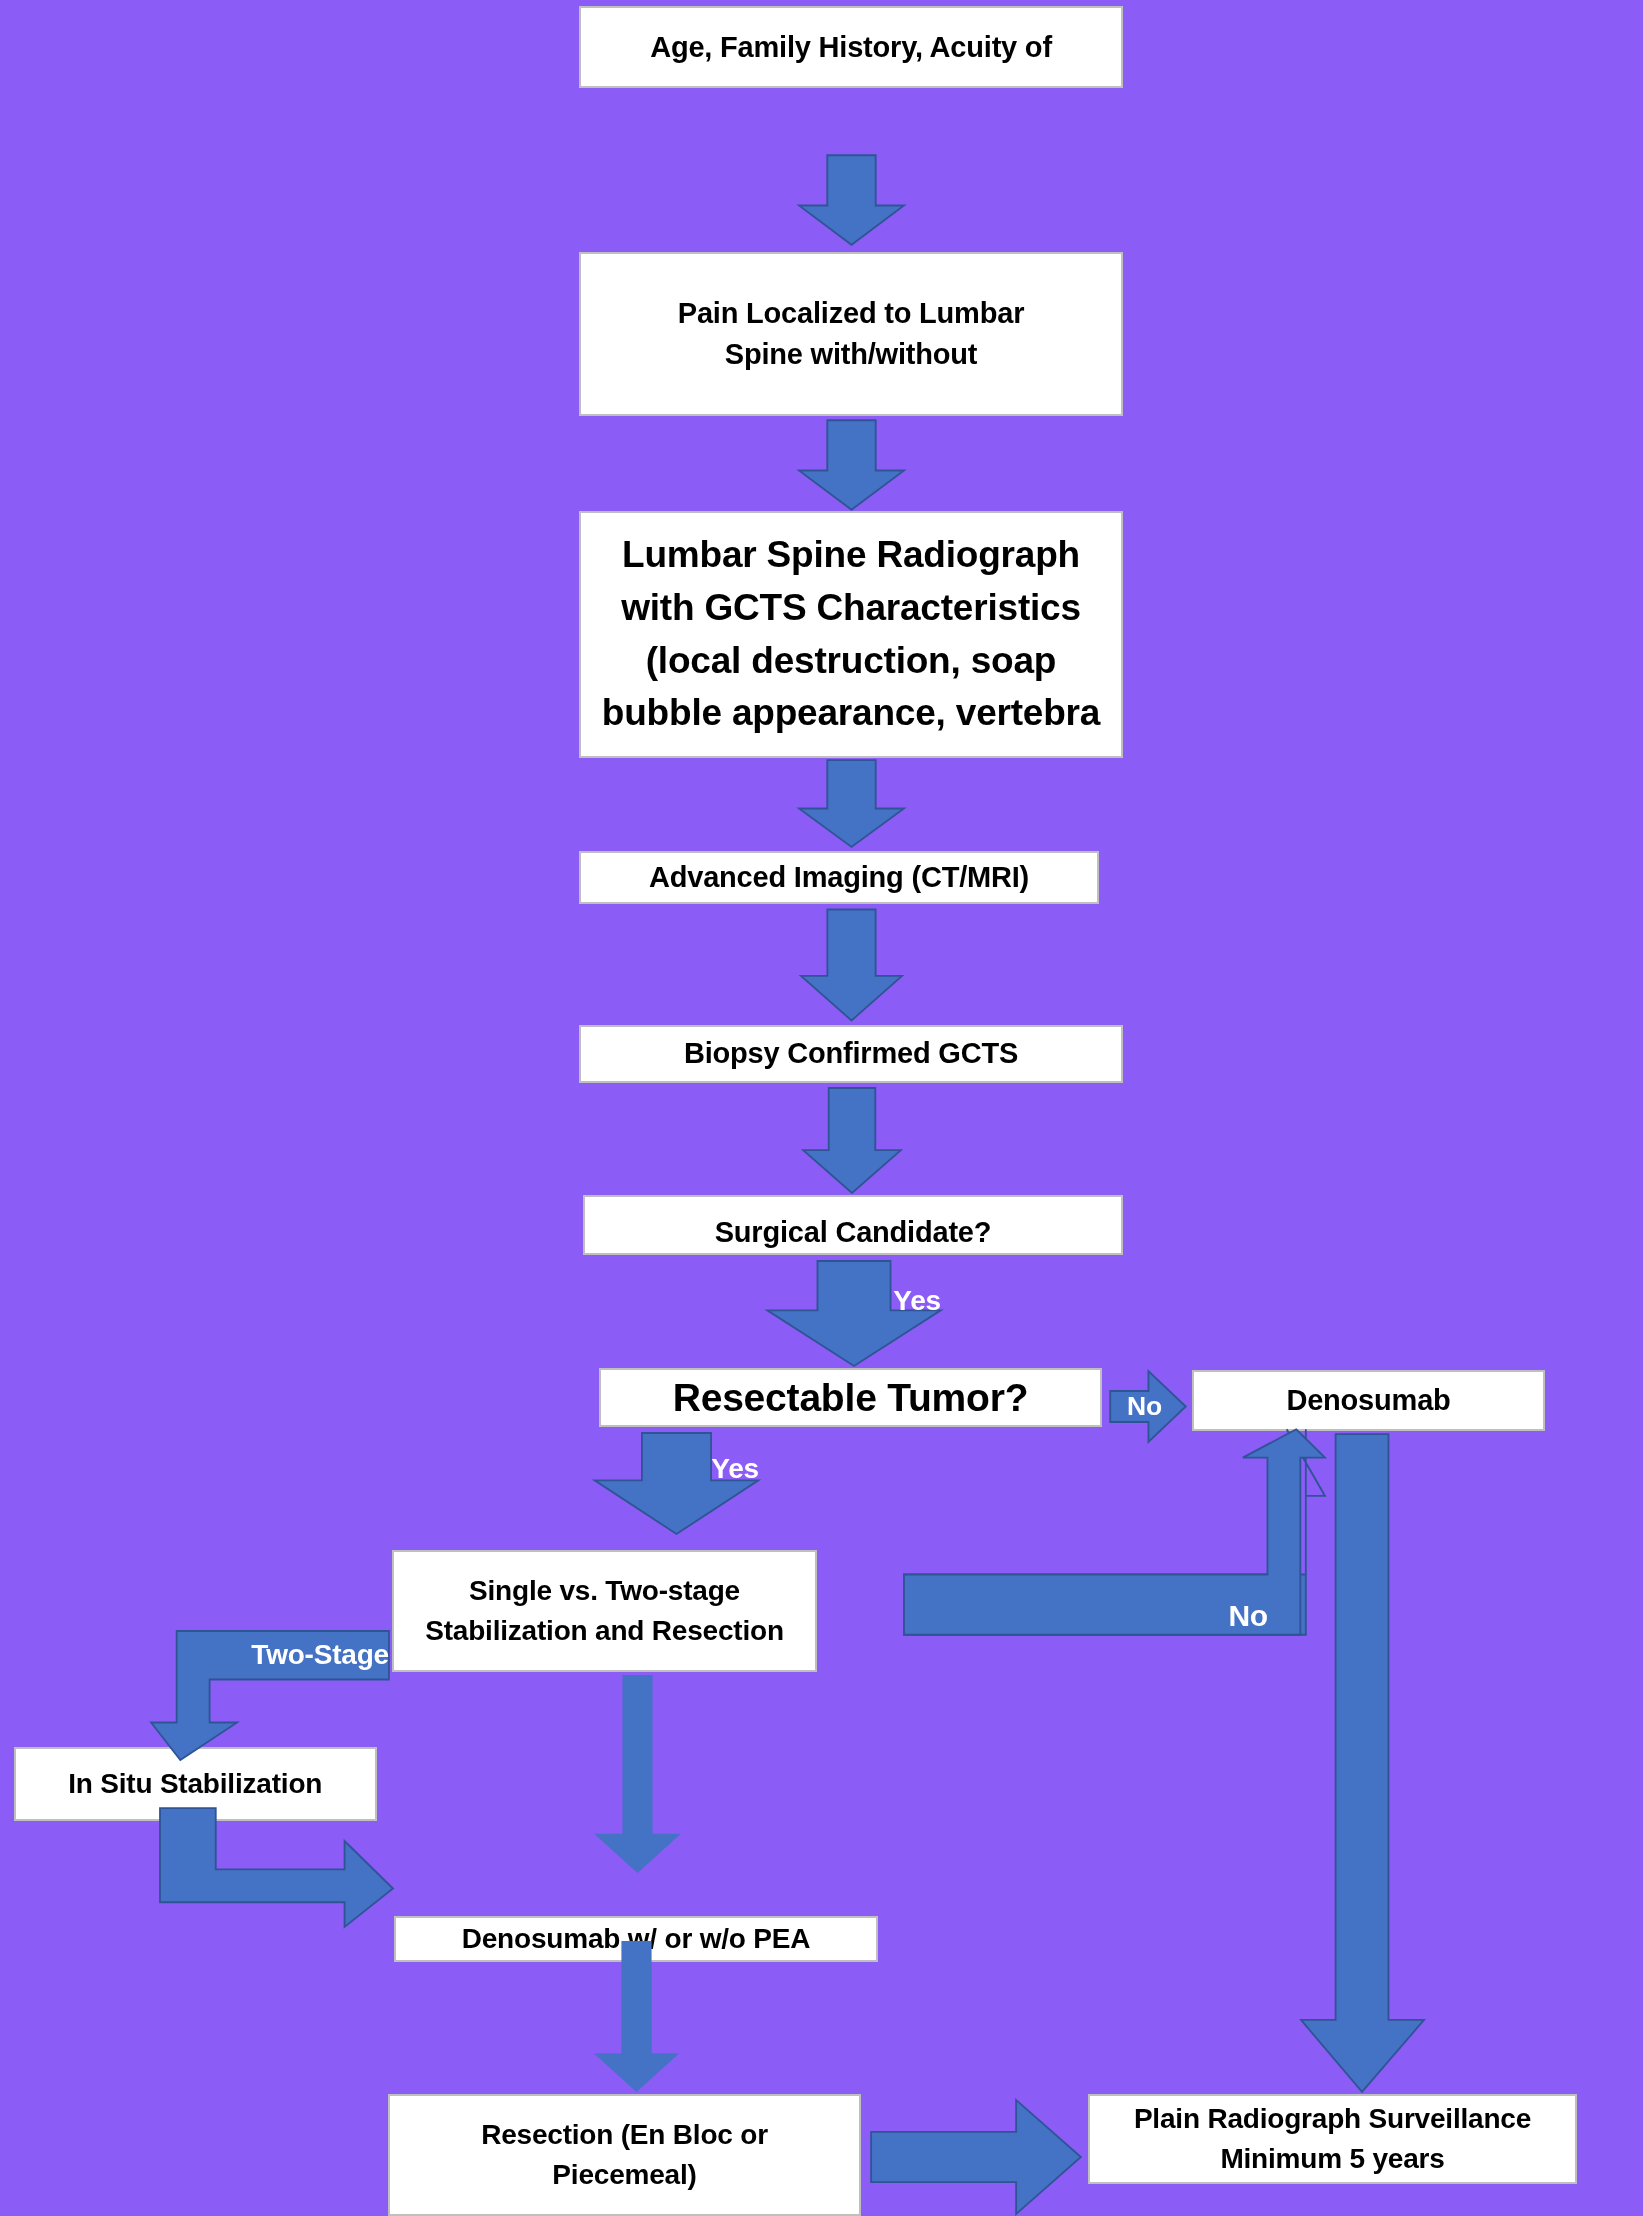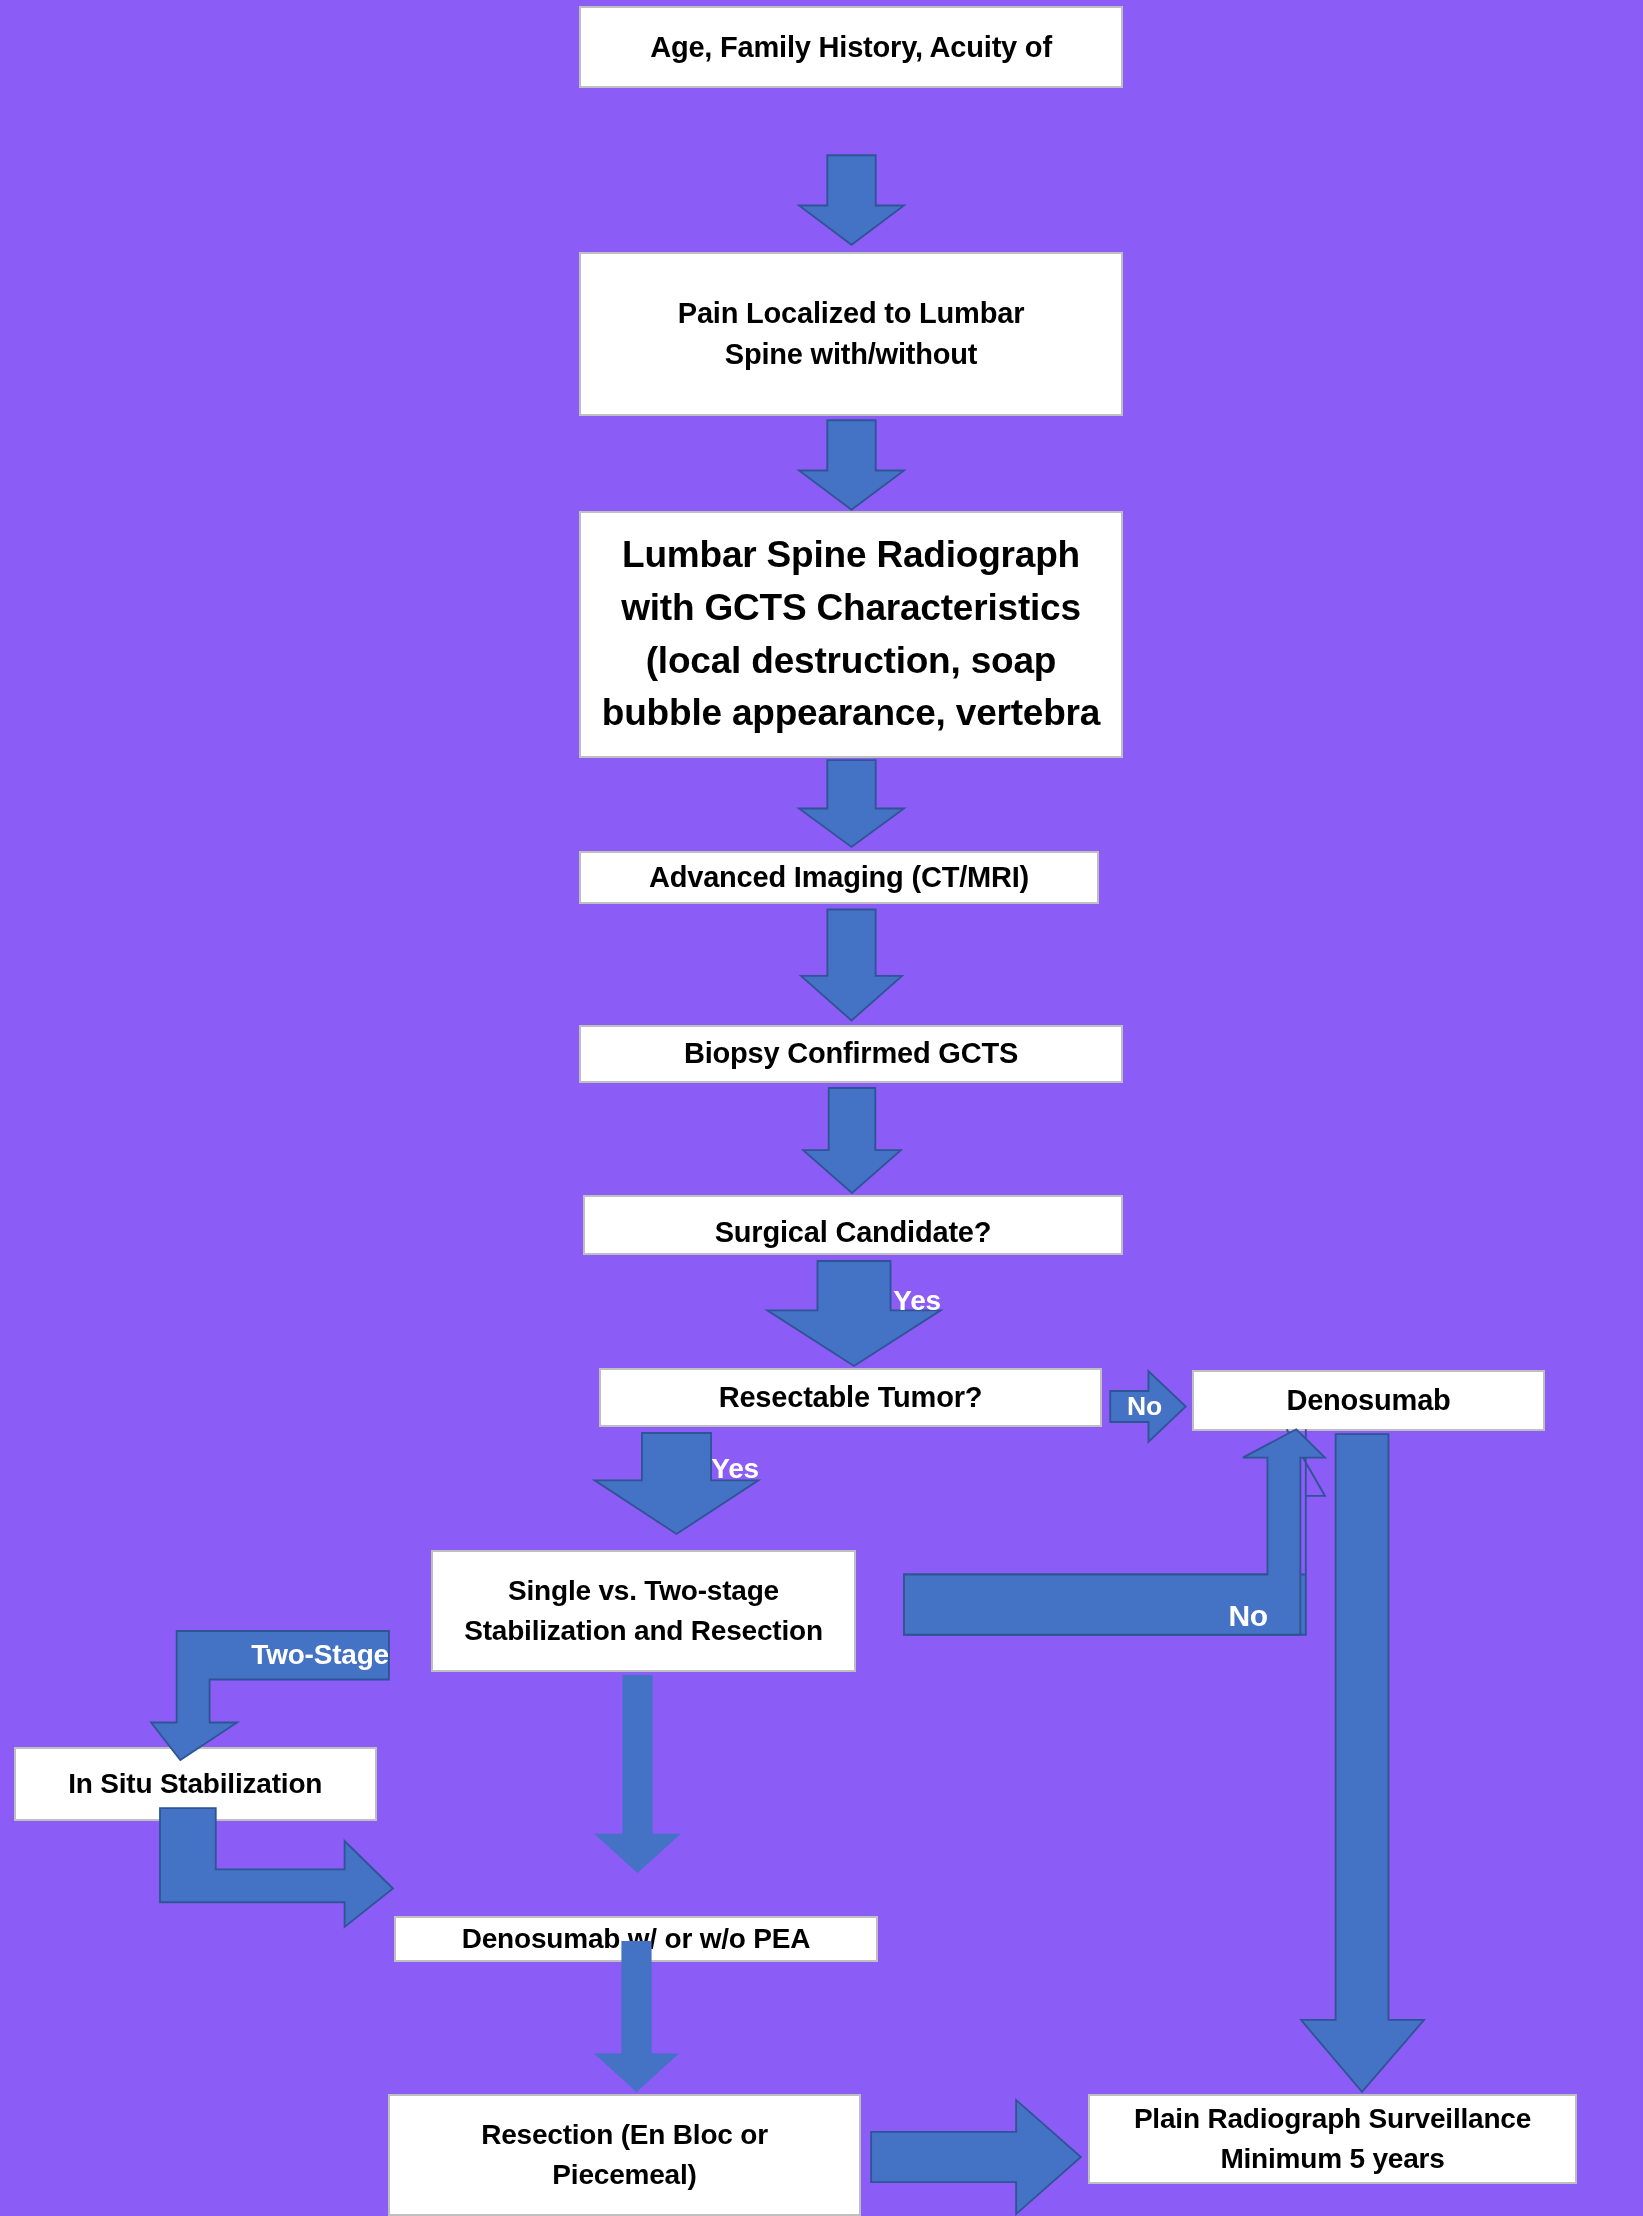--- a/index.html
+++ b/index.html
@@ -88,29 +88,29 @@
   </div>
 
   <div class="node" style="left:579px; top:1025px; width:544px; height:58px; font-size:29px;">
     <span class="txt">Biopsy Confirmed GCTS</span>
   </div>
 
   <div class="node" style="left:583px; top:1195px; width:540px; height:60px; font-size:29px;align-items:flex-end;">
     <span class="txt">Surgical Candidate?</span>
   </div>
 
-  <div class="node" style="left:599px; top:1368px; width:503px; height:59px; font-size:29px;">
+  <div class="node" style="left:599px; top:1368px; width:503px; height:59px; font-size:39px;">
     <span class="txt">Resectable Tumor?</span>
   </div>
 
   <div class="node" style="left:1192px; top:1370px; width:353px; height:61px; font-size:29px;">
     <span class="txt">Denosumab</span>
   </div>
 
-  <div class="node" style="left:392px; top:1550px; width:425px; height:122px; font-size:28px;margin-left:39px;">
+  <div class="node" style="left:392px; top:1550px; width:425px; height:122px; font-size:28px;">
     <span class="txt">Single vs. Two-stage
 Stabilization and Resection</span>
   </div>
 
   <div class="node" style="left:13.7px; top:1747px; width:363px; height:74px; font-size:28px;">
     <span class="txt">In Situ Stabilization</span>
   </div>
 
   <div class="node" style="left:394px; top:1879px; width:484px; height:46px; font-size:28px;margin-top:37px;">
     <span class="txt">Denosumab w/ or w/o PEA</span>

